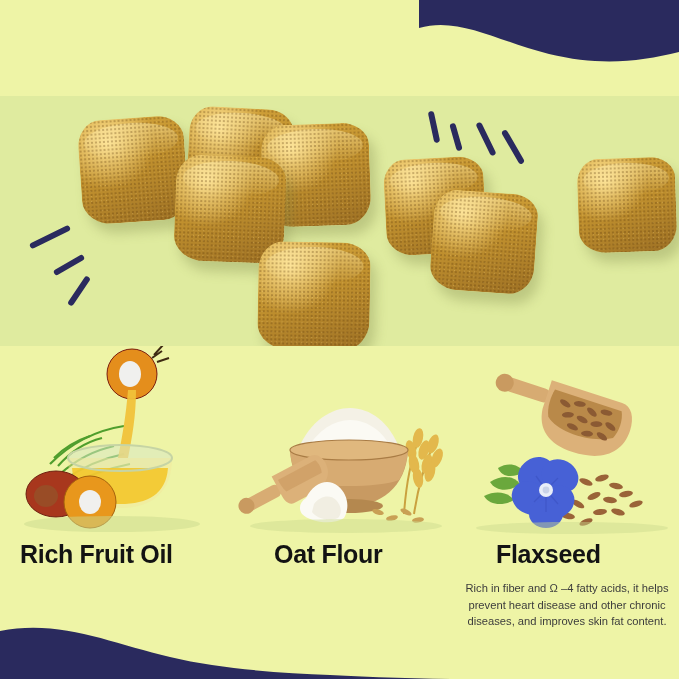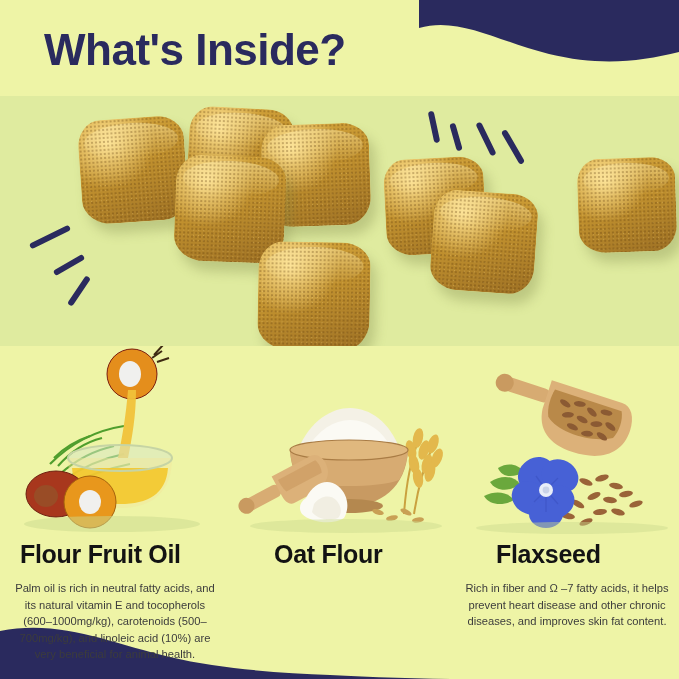--- a/index.html
+++ b/index.html
@@ -131,21 +131,20 @@
 <div id="infographic">
 
   <svg class="wave" id="wave-top" viewBox="0 0 260 90" preserveAspectRatio="none">
     <path d="M0,28 C40,16 80,42 130,54 C180,66 220,62 260,52 L260,0 L0,0 Z" fill="#2a2a5e"></path>
   </svg>
 
   <svg class="wave" id="wave-bottom" viewBox="0 0 470 70" preserveAspectRatio="none">
     <path d="M0,22 C60,10 110,34 170,48 C220,60 280,64 330,66 C370,68 420,70 470,70 L470,70 L0,70 Z" fill="#2a2a5e"></path>
   </svg>
 
-  <h1 id="page-title">What's Inside?</h1>
 
   <div id="hero-photo">
 
     <div class="kibble" style="left:80px;  top:22px;  width:106px; height:104px; transform:rotate(-4deg);"></div>
     <div class="kibble" style="left:188px; top:12px;  width:104px; height:98px;  transform:rotate(3deg);"></div>
     <div class="kibble" style="left:262px; top:28px;  width:108px; height:102px; transform:rotate(-2deg);"></div>
     <div class="kibble" style="left:175px; top:60px;  width:110px; height:106px; transform:rotate(2deg);"></div>
     <div class="kibble" style="left:385px; top:62px;  width:100px; height:96px;  transform:rotate(-3deg);"></div>
     <div class="kibble" style="left:432px; top:96px;  width:104px; height:100px; transform:rotate(4deg);"></div>
     <div class="kibble" style="left:578px; top:62px;  width:98px;  height:94px;  transform:rotate(-2deg);"></div>
@@ -197,22 +196,21 @@
             <ellipse cx="44" cy="150" rx="12" ry="11" fill="#8f5a2d" opacity="0.6"></ellipse>
           </g>
           <g>
             <circle cx="88" cy="156" r="26" fill="#e8971c"></circle>
             <circle cx="88" cy="156" r="26" fill="none" stroke="#a5620d" stroke-width="1"></circle>
             <ellipse cx="88" cy="156" rx="11" ry="12" fill="#f0f0ee"></ellipse>
           </g>
           <ellipse cx="110" cy="178" rx="88" ry="8" fill="#c9d98e" opacity="0.5"></ellipse>
         </svg>
       </div>
-      <div class="ingredient-title">Flour Fruit Oil</div>
-      <div class="ingredient-desc">Palm oil is rich in neutral fatty acids, and its natural vitamin E and tocopherols (600–1000mg/kg), carotenoids (500–700mg/kg), and linoleic acid (10%) are very beneficial for animal health.</div>
+      <div class="ingredient-title">Rich Fruit Oil</div>
     </div>
 
     <div class="ingredient-col" id="col-oat">
       <div class="ingredient-art">
         <svg class="art-svg" width="226" height="190" viewBox="0 0 226 190">
 
           <g>
             <path d="M176,168 C178,140 182,116 190,96" stroke="#caa13f" stroke-width="2" fill="none"></path>
             <path d="M186,168 C190,142 196,120 204,102" stroke="#caa13f" stroke-width="2" fill="none"></path>
             <g fill="#e3b84c">
@@ -316,17 +314,17 @@
             <g fill="#3a50c0" opacity="0.55">
               <path d="M92,144 L82,130 M92,144 L104,132 M92,144 L80,156 M92,144 L104,158 M92,144 L92,166" stroke="#3a50c0" stroke-width="1.4"></path>
             </g>
             <circle cx="92" cy="144" r="7" fill="#e8eef8"></circle>
             <circle cx="92" cy="144" r="3.4" fill="#c9d3e8"></circle>
           </g>
           <ellipse cx="118" cy="182" rx="96" ry="6" fill="#c9d98e" opacity="0.45"></ellipse>
         </svg>
       </div>
       <div class="ingredient-title">Flaxseed</div>
-      <div class="ingredient-desc">Rich in fiber and Ω –7 fatty acids, it helps prevent heart disease and other chronic diseases, and improves skin fat content.</div>
+      <div class="ingredient-desc">Rich in fiber and Ω –4 fatty acids, it helps prevent heart disease and other chronic diseases, and improves skin fat content.</div>
     </div>
 
   </div>
 </div>
 
 </body></html>

